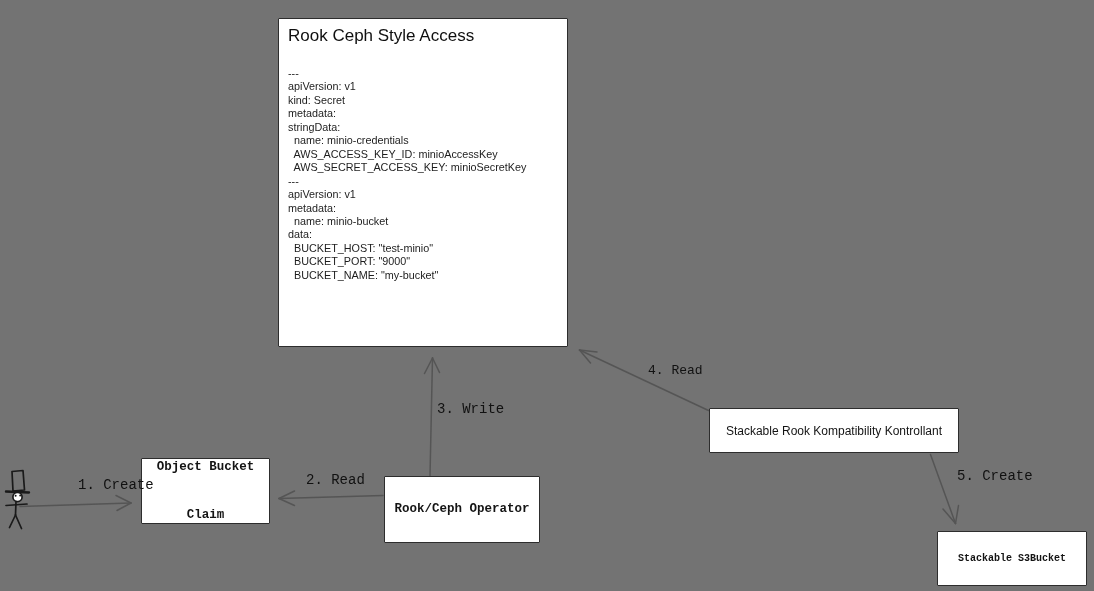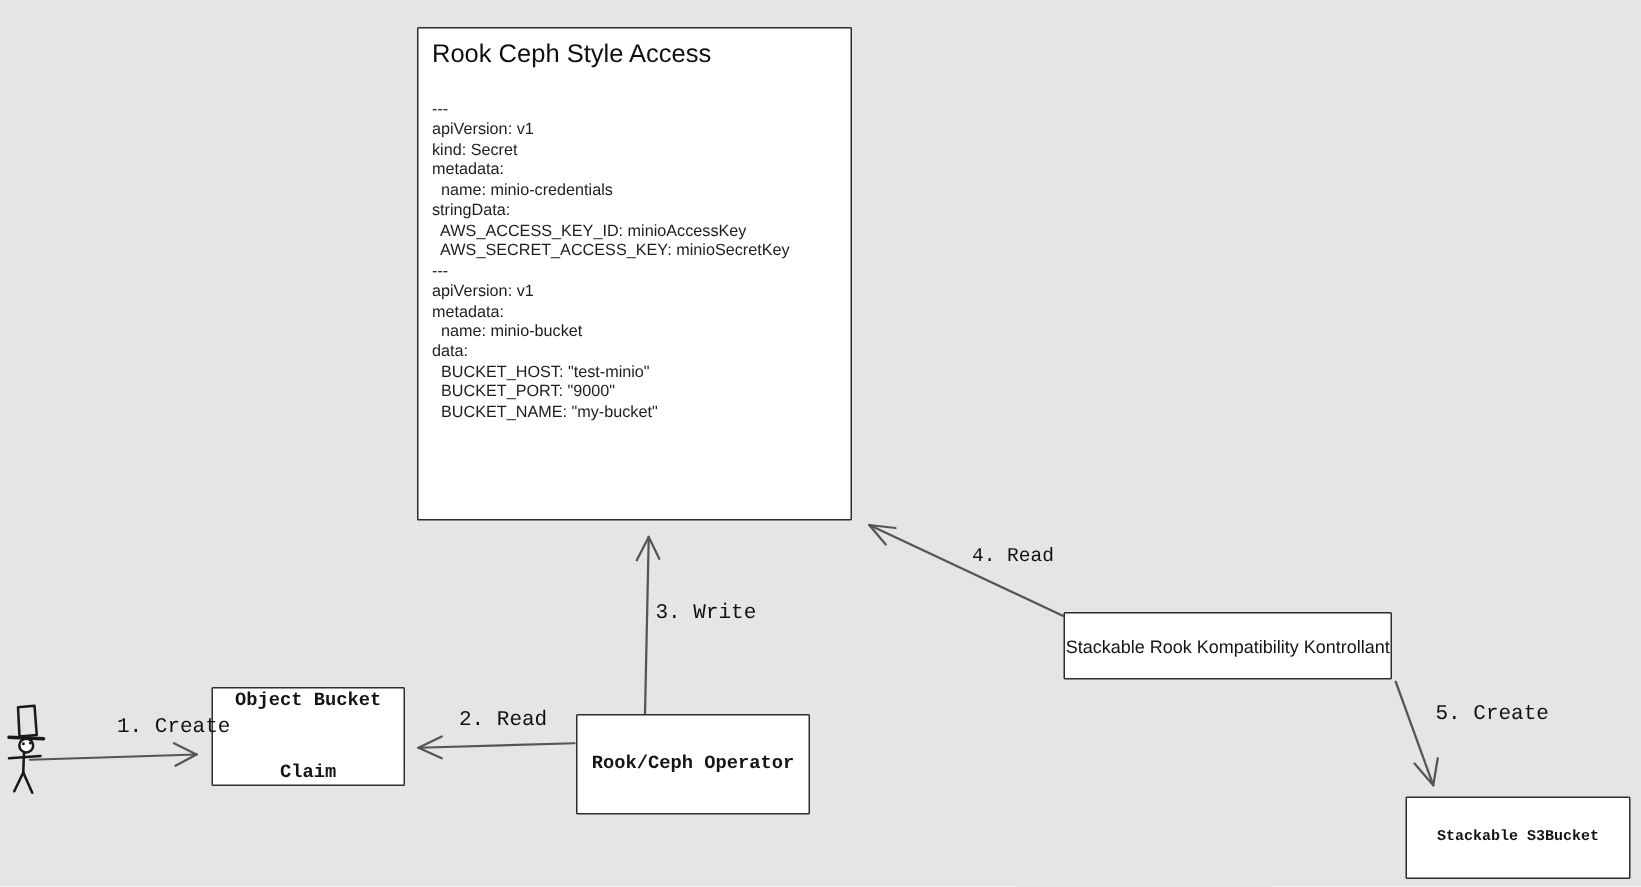--- a/index.html
+++ b/index.html
@@ -4,21 +4,21 @@
 <style>
   html, body {
     margin: 0;
     padding: 0;
     background: #ffffff;
   }
   .canvas {
     position: relative;
     width: 1094px;
     height: 591px;
-    background: #e5e5e5;
+    background: #737373;
     overflow: hidden;
     font-family: "Liberation Sans", sans-serif;
   }
   .overlay {
     position: absolute;
     left: 0;
     top: 0;
     width: 1094px;
     height: 591px;
     pointer-events: none;
@@ -65,21 +65,21 @@
     font-family: "Liberation Sans", sans-serif;
     font-size: 10.8px;
     line-height: 13.45px;
     color: #1d1d1d;
   }
   .yaml-line {
     white-space: pre;
   }
   .obc-box { left: 141px; top: 458px; width: 129px; height: 66px; font-size: 12.5px; }
   .operator-box { left: 384px; top: 476px; width: 156px; height: 67px; font-size: 12.5px; }
-  .kontrollant-box { left: 709px; top: 408px; width: 219px; height: 45px; font-size: 12px; }
+  .kontrollant-box { left: 709px; top: 408px; width: 250px; height: 45px; font-size: 12px; }
   .s3-box { left: 937px; top: 531px; width: 150px; height: 55px; font-size: 10px; }
   .edge-label {
     position: absolute;
     color: #111111;
     white-space: nowrap;
   }
   .edge-mono {
     font-family: "Liberation Mono", "DejaVu Sans Mono", monospace;
     font-size: 14px;
     font-weight: 400;
@@ -142,22 +142,22 @@
     </g>
   </svg>
 
   <div class="box big-box">
     <div class="big-title">Rook Ceph Style Access</div>
     <div class="yaml">
       <div class="yaml-line">---</div>
       <div class="yaml-line">apiVersion: v1</div>
       <div class="yaml-line">kind: Secret</div>
       <div class="yaml-line">metadata:</div>
+      <div class="yaml-line">stringData:</div>
       <div class="yaml-line">  name: minio-credentials</div>
-      <div class="yaml-line">stringData:</div>
       <div class="yaml-line">  AWS_ACCESS_KEY_ID: minioAccessKey</div>
       <div class="yaml-line">  AWS_SECRET_ACCESS_KEY: minioSecretKey</div>
       <div class="yaml-line">---</div>
       <div class="yaml-line">apiVersion: v1</div>
       <div class="yaml-line">metadata:</div>
       <div class="yaml-line">  name: minio-bucket</div>
       <div class="yaml-line">data:</div>
       <div class="yaml-line">  BUCKET_HOST: "test-minio"</div>
       <div class="yaml-line">  BUCKET_PORT: "9000"</div>
       <div class="yaml-line">  BUCKET_NAME: "my-bucket"</div>

